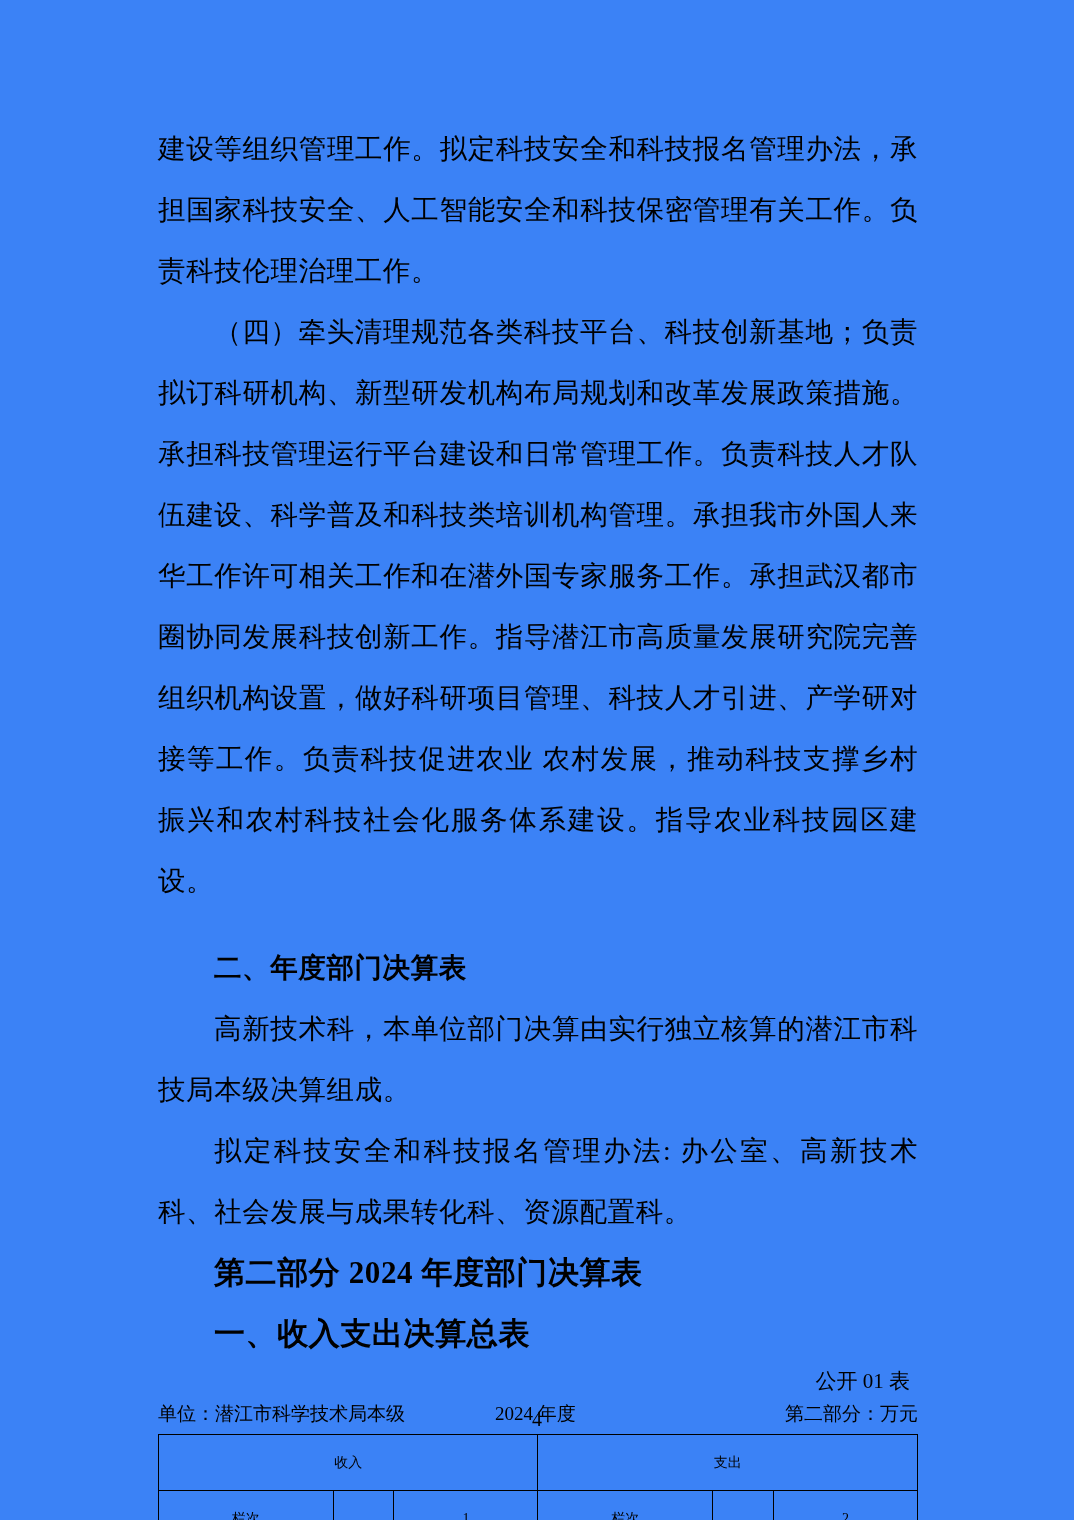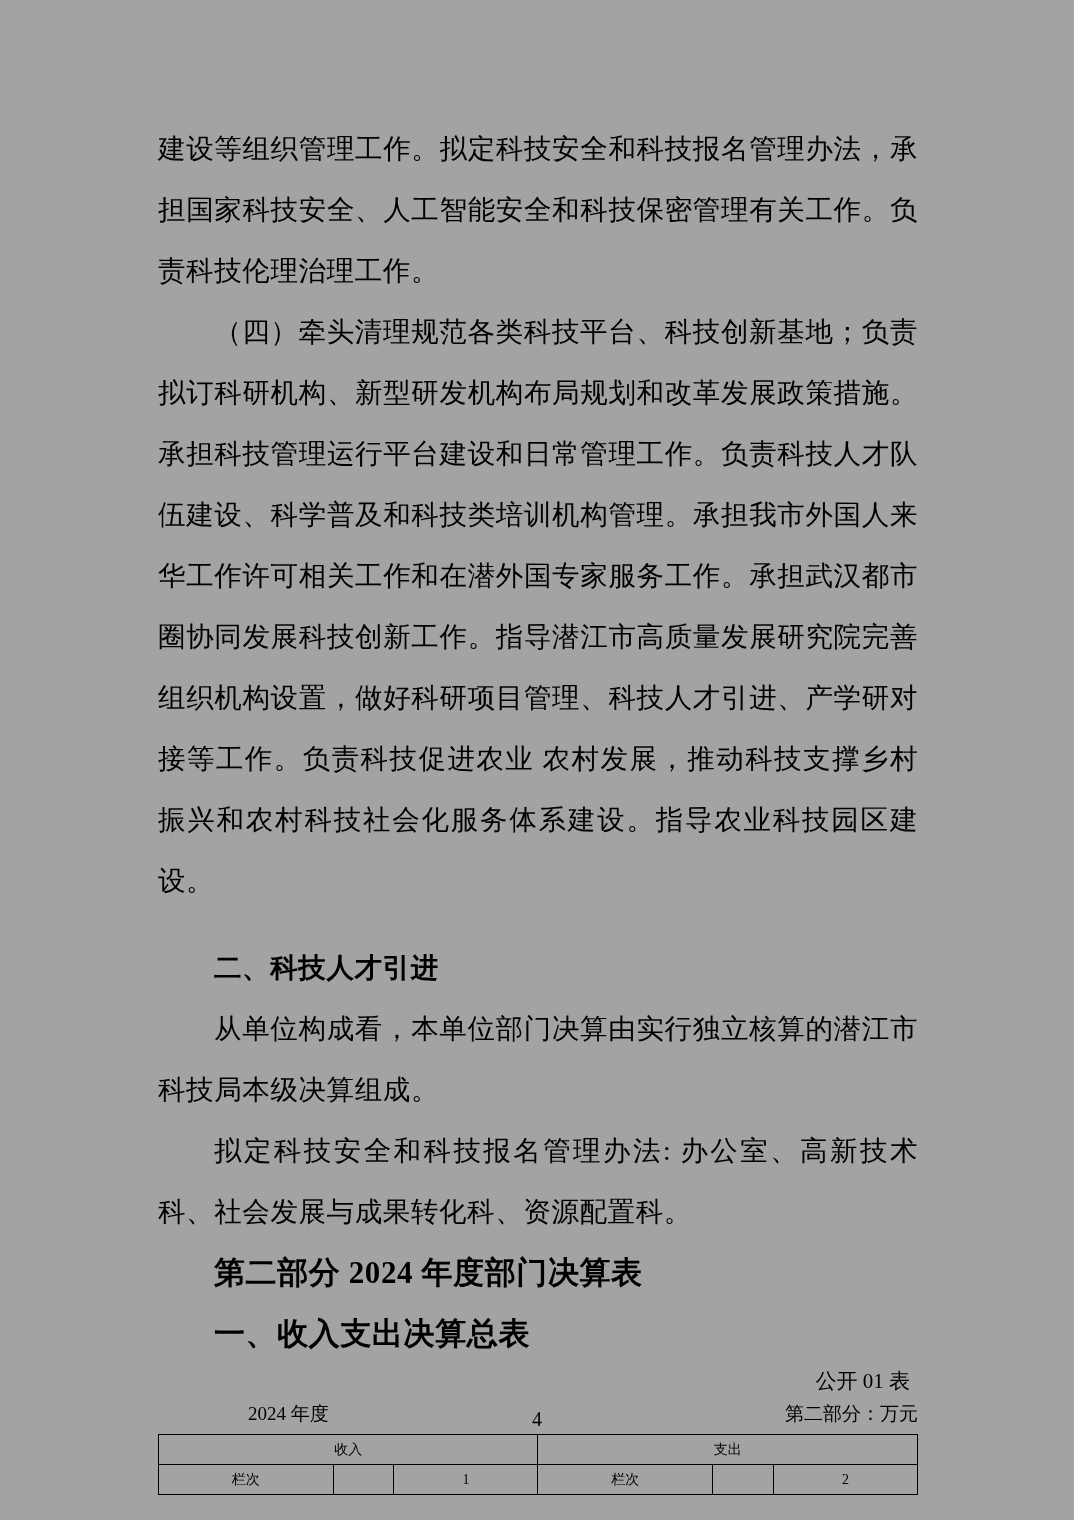--- a/index.html
+++ b/index.html
@@ -9,21 +9,21 @@
   }
   body {
     font-family: "Liberation Serif", "DejaVu Serif", serif;
     color: #000000;
   }
   .page {
     position: relative;
     width: 1074px;
     height: 1520px;
     margin: 0 auto;
-    background: #a3a3a3;
+    background: #3b82f6;
     overflow: hidden;
   }
   .content {
     position: absolute;
     left: 158px;
     top: 118px;
     width: 760px;
   }
   .para {
     font-size: 27.5px;
@@ -77,21 +77,21 @@
     border-collapse: collapse;
     width: 100%;
     margin-top: 4px;
     table-layout: fixed;
   }
   table.fin td {
     border: 1px solid #000000;
     font-size: 14px;
     text-align: center;
     height: 23px;
-    padding: 3px;
+    padding: 16px;
     line-height: 23px;
   }
   .page-number {
     position: absolute;
     left: 0;
     right: 0;
     top: 1408px;
     text-align: center;
     font-size: 20px;
   }
@@ -101,33 +101,34 @@
 
 <div class="page">
   <div class="content">
 
     <p class="para">建设等组织管理工作。拟定科技安全和科技报名管理办法，承担国家科技安全、人工智能安全和科技保密管理有关工作。负责科技伦理治理工作。</p>
 
     <p class="para indent">（四）牵头清理规范各类科技平台、科技创新基地；负责拟订科研机构、新型研发机构布局规划和改革发展政策措施。承担科技管理运行平台建设和日常管理工作。负责科技人才队伍建设、科学普及和科技类培训机构管理。承担我市外国人来华工作许可相关工作和在潜外国专家服务工作。承担武汉都市圈协同发展科技创新工作。指导潜江市高质量发展研究院完善组织机构设置，做好科研项目管理、科技人才引进、产学研对接等工作。负责科技促进农业 农村发展，推动科技支撑乡村振兴和农村科技社会化服务体系建设。指导农业科技园区建设。</p>
 
     <div class="gap-small"></div>
 
-    <p class="heading">二、科技人才引进</p>
+    <p class="heading">二、年度部门决算表</p>
 
-    <p class="para indent">从单位构成看，本单位部门决算由实行独立核算的潜江市科技局本级决算组成。</p>
+    <p class="para indent">高新技术科，本单位部门决算由实行独立核算的潜江市科技局本级决算组成。</p>
 
     <p class="para indent">拟定科技安全和科技报名管理办法: 办公室、高新技术科、社会发展与成果转化科、资源配置科。</p>
 
     <p class="heading-sp">第二部分  2024 年度部门决算表</p>
 
     <p class="heading-sp">一、收入支出决算总表</p>
 
     <p class="pub-label">公开 01 表</p>
 
     <div class="unit-row">
+      <span class="unit-left">单位：潜江市科学技术局本级</span>
       <span class="unit-mid">2024 年度</span>
       <span class="unit-right">第二部分：万元</span>
     </div>
 
     <table class="fin">
       <colgroup>
         <col style="width:23%">
         <col style="width:8%">
         <col style="width:19%">
         <col style="width:23%">

